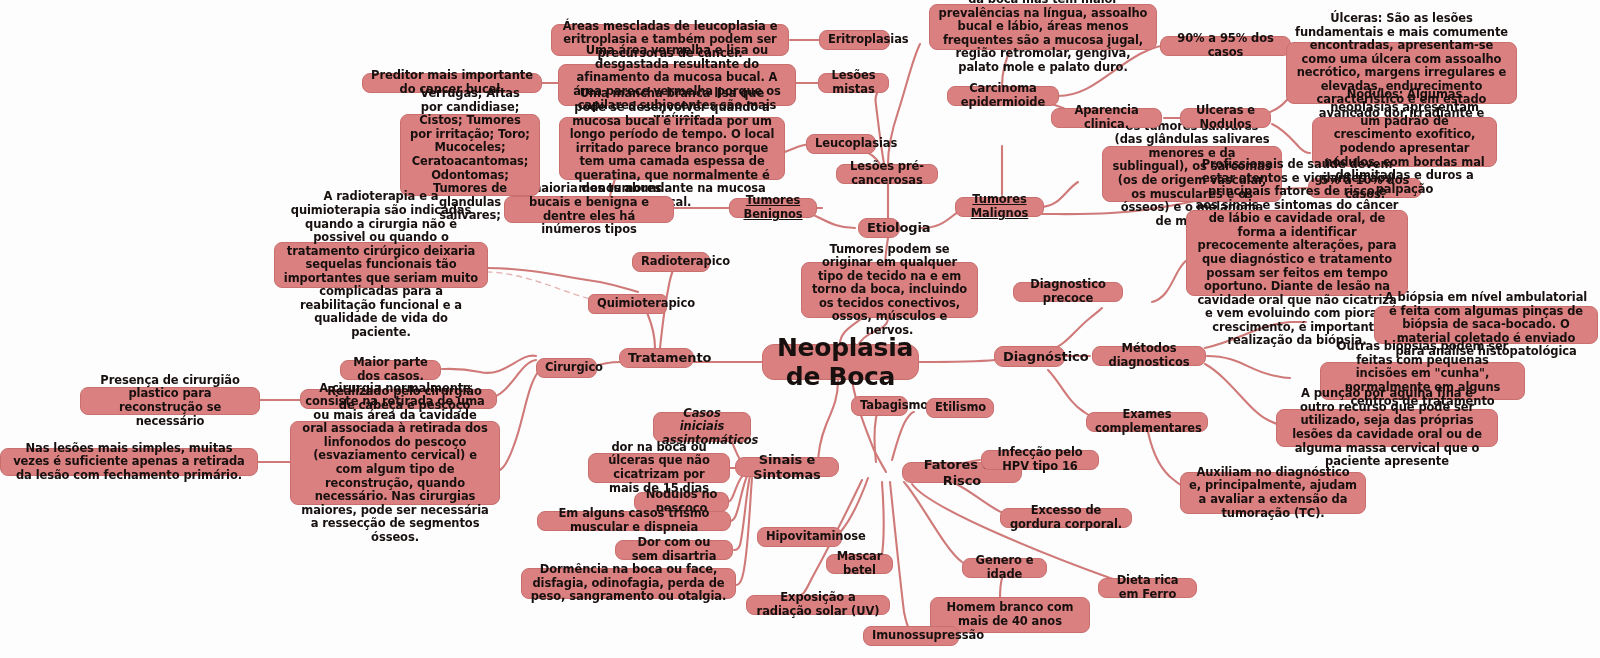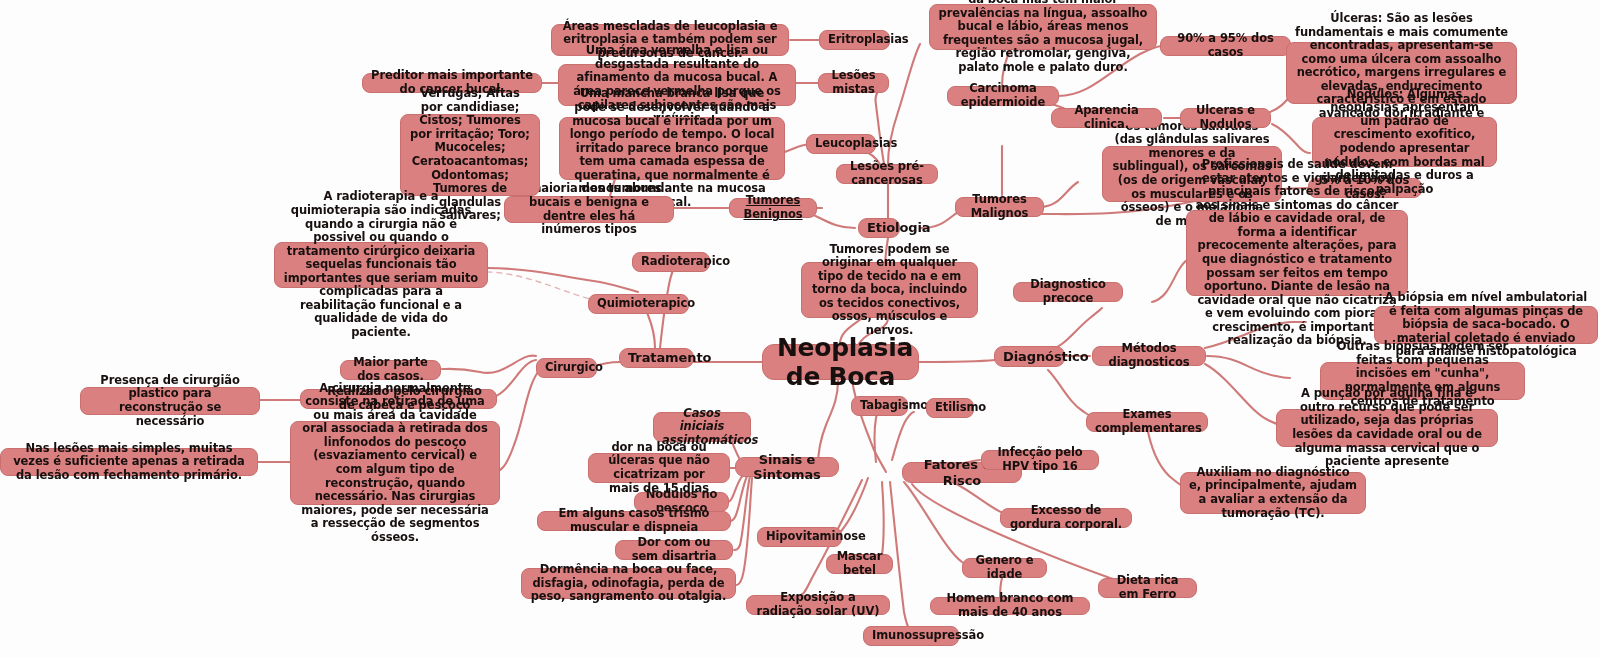--- a/index.html
+++ b/index.html
@@ -138,21 +138,21 @@
   </div>
 
   <div class="node leaf" style="left:836px;top:164px;width:102px;height:20px;">
     <span>Lesões pré-cancerosas</span>
   </div>
 
   <div class="node leaf" style="left:729px;top:198px;width:88px;height:20px;text-decoration:underline;">
     <span>Tumores Benignos</span>
   </div>
 
-  <div class="node leaf" style="left:955px;top:197px;width:89px;height:20px;">
+  <div class="node leaf" style="left:955px;top:197px;width:89px;height:20px;text-decoration:underline;">
     <span>Tumores Malignos</span>
   </div>
 
   <div class="node leaf" style="left:819px;top:30px;width:71px;height:20px;">
     <span>Eritroplasias</span>
   </div>
 
   <div class="node leaf" style="left:818px;top:73px;width:71px;height:20px;">
     <span>Lesões mistas</span>
   </div>
@@ -218,21 +218,21 @@
   </div>
 
   <div class="node note" style="left:1312px;top:117px;width:185px;height:50px;">
     <span>Nódulos: Algumas neoplasias apresentam um padrão de crescimento exofitico, podendo apresentar nódulos, com bordas mal delimitadas e duros a palpação</span>
   </div>
 
   <div class="node leaf" style="left:536px;top:358px;width:61px;height:20px;">
     <span>Cirurgico</span>
   </div>
 
-  <div class="node leaf" style="left:588px;top:294px;width:101px;height:20px;">
+  <div class="node leaf" style="left:588px;top:294px;width:79px;height:20px;border-radius:6px;">
     <span>Quimioterapico</span>
   </div>
 
   <div class="node leaf" style="left:632px;top:252px;width:78px;height:20px;">
     <span>Radioterapico</span>
   </div>
 
   <div class="node note" style="left:274px;top:242px;width:214px;height:46px;">
     <span>A radioterapia e a quimioterapia são indicadas quando a cirurgia não é possivel ou quando o tratamento cirúrgico deixaria sequelas funcionais tão importantes que seriam muito complicadas para a reabilitação funcional e a qualidade de vida do paciente.</span>
   </div>
@@ -310,37 +310,37 @@
   </div>
 
   <div class="node note" style="left:521px;top:568px;width:215px;height:31px;">
     <span>Dormência na boca ou face, disfagia, odinofagia, perda de peso, sangramento ou otalgia.</span>
   </div>
 
   <div class="node leaf" style="left:851px;top:396px;width:57px;height:20px;">
     <span>Tabagismo</span>
   </div>
 
-  <div class="node leaf" style="left:926px;top:398px;width:48px;height:20px;">
+  <div class="node leaf" style="left:926px;top:398px;width:68px;height:20px;">
     <span>Etilismo</span>
   </div>
 
   <div class="node leaf" style="left:981px;top:450px;width:118px;height:20px;">
     <span>Infecção pelo HPV tipo 16</span>
   </div>
 
   <div class="node leaf" style="left:1000px;top:508px;width:132px;height:20px;">
     <span>Excesso de gordura corporal.</span>
   </div>
 
   <div class="node leaf" style="left:962px;top:558px;width:85px;height:20px;">
     <span>Genero e idade</span>
   </div>
 
-  <div class="node leaf" style="left:930px;top:597px;width:160px;height:18px;">
+  <div class="node leaf" style="left:930px;top:597px;width:160px;height:36px;">
     <span>Homem branco com mais de 40 anos</span>
   </div>
 
   <div class="node leaf" style="left:1098px;top:578px;width:99px;height:20px;">
     <span>Dieta rica em Ferro</span>
   </div>
 
   <div class="node leaf" style="left:757px;top:527px;width:85px;height:20px;">
     <span>Hipovitaminose</span>
   </div>

